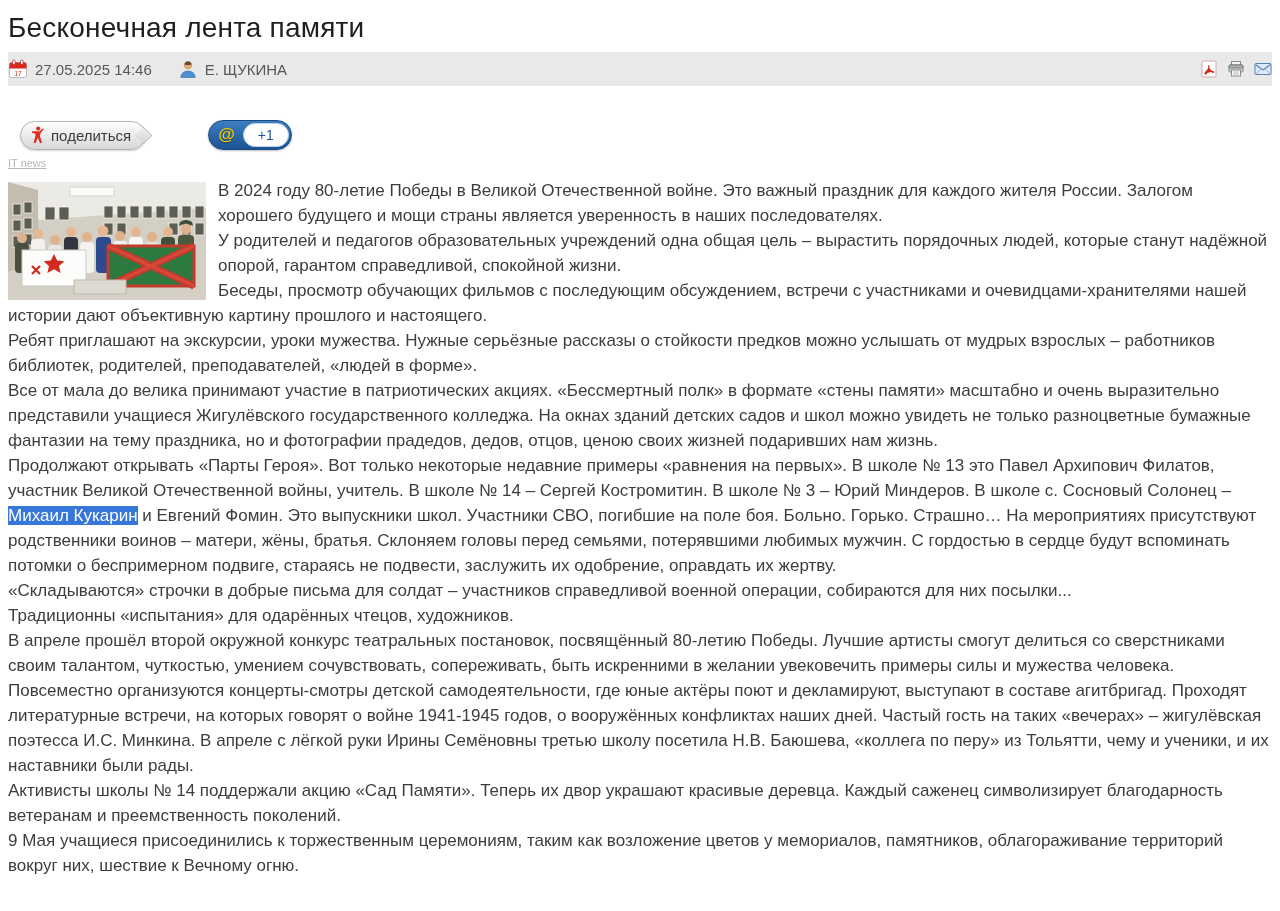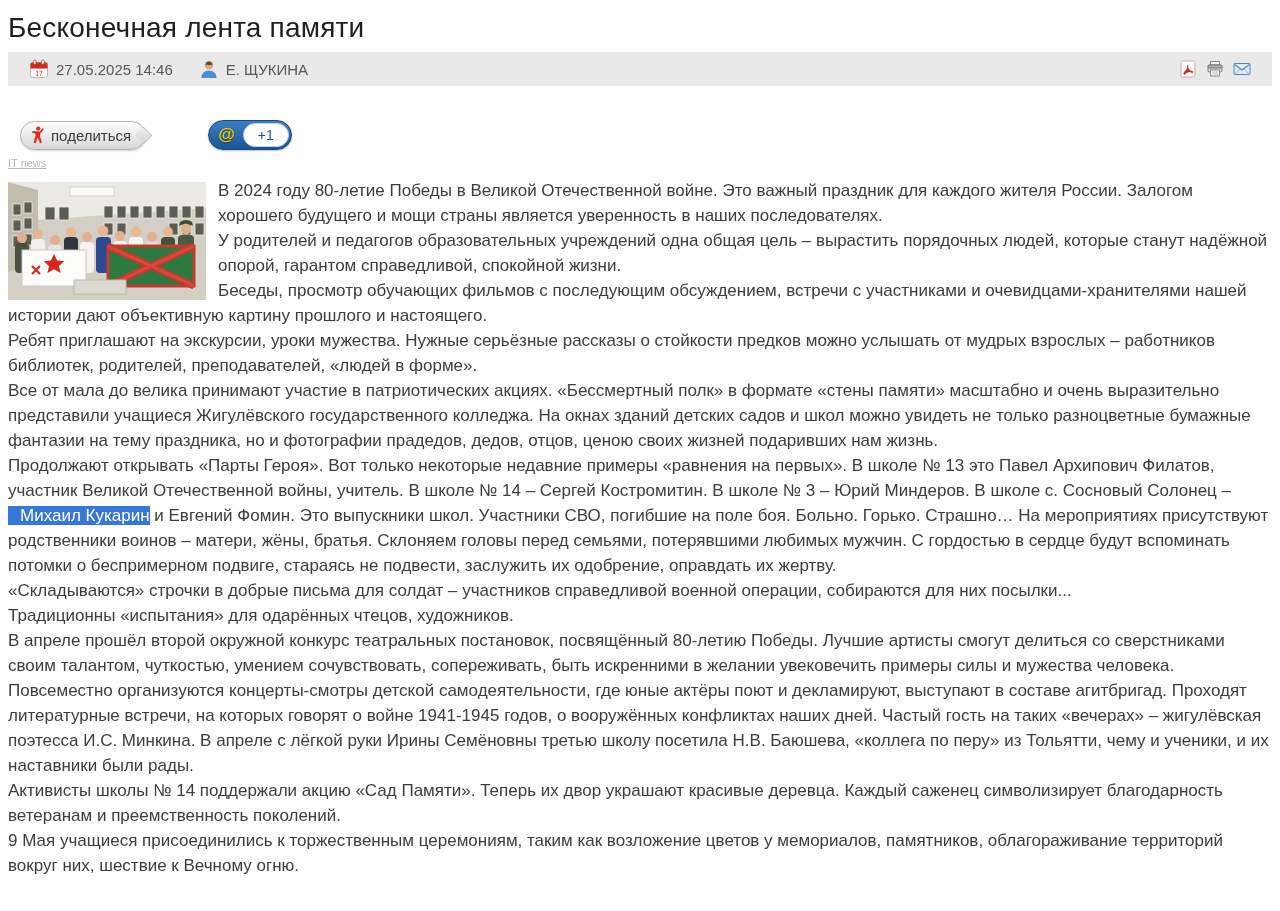--- a/index.html
+++ b/index.html
@@ -15,21 +15,21 @@
   
   .page-title {
     font-size:28px; font-weight:normal; color:#1f1f1f;
     padding:12px 0 8px 0; letter-spacing:0.2px;
   }
 
   
   .meta-bar {
     display:flex; align-items:center;
     height:34px; background:#e9e9e9;
-    padding:0 21px; margin-bottom:0;
+    padding:0 0; margin-bottom:0;
   }
   .meta-bar .txt { font-size:15px; color:#585858; margin-left:7px; }
   .meta-author { margin-left:26px; display:flex; align-items:center; }
   .meta-spacer { flex:1; }
   .meta-actions { display:flex; align-items:center; gap:9px; }
   .icon16 { width:18px; height:18px; display:inline-block; cursor:pointer; }
   .icon-cal, .icon-person { width:20px; height:20px; display:inline-block; }
 
   
   .share-row { margin:34px 0 0 12px; display:flex; align-items:center; height:30px;gap:36px; }
@@ -73,21 +73,21 @@
     font-size:11px; color:#b6b6b6; text-decoration:underline; cursor:pointer;
   }
 
   
   .article { margin-top:7px; font-size:17px; line-height:25px; color:#3d3d3d; }
   .article p { margin:0; text-align:left; }
   .article-photo {
     float:left; width:198px; height:118px;
     margin:4px 12px 2px 0; display:block;
   }
-  .hl { background:#3677d9; color:#fff;padding-left:12px; }
+  .hl { background:#3677d9; color:#fff; }
 </style>
 </head>
 <body>
 
 <div class="container">
 
   <h1 class="page-title">Бесконечная лента памяти</h1>
 
   
   <div class="meta-bar">

